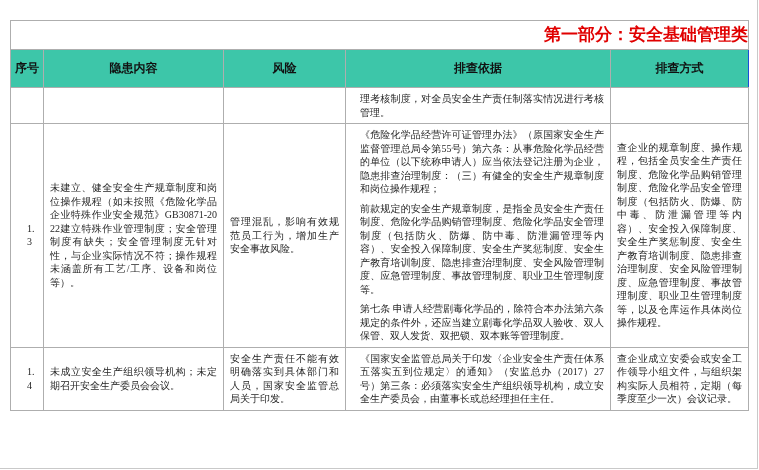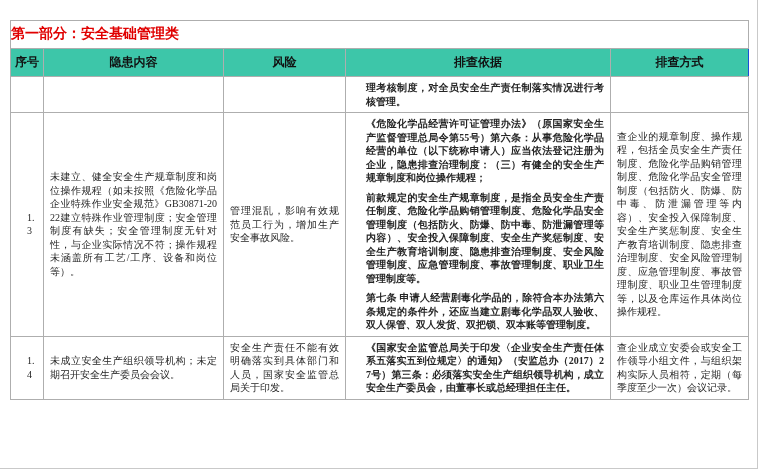--- a/index.html
+++ b/index.html
@@ -23,30 +23,30 @@
   table.doc col.c3{width:122px;}
   table.doc col.c4{width:265px;}
   table.doc col.c5{width:138px;}
   table.doc th, table.doc td{
     border:1px solid #aeaeae;
     vertical-align:middle;
     box-sizing:border-box;
   }
   .title-cell{
     height:28px;
-    text-align:left;
+    text-align:right;
     font-family:"Liberation Sans", sans-serif;
     font-weight:bold;
-    font-size:14px;
+    font-size:17px;
     color:#e00000;
     background:#ffffff;
     padding:2px 0 3px 0;
   }
   .head-cell{
-    height:28px;
+    height:38px;
     background:#3dc6a9;
     color:#111111;
     font-family:"Liberation Sans", sans-serif;
     font-weight:bold;
     font-size:12px;
     text-align:center;
     border-left:1px solid #ffffff;
     border-right:1px solid #ffffff;
     border-top:1px solid #aeaeae;
     border-bottom:1px solid #aeaeae;
@@ -56,21 +56,21 @@
   td.cell{
     font-size:10px;
     line-height:13.5px;
     color:#262626;
     padding:4px 6px;
     text-align:justify;
     text-justify:inter-character;
     word-break:break-all;
   }
   td.cell.seq{text-align:center;padding:4px 16px;}
-  td.cell p{margin:0 0 6px 14px;font-weight:bold;}
+  td.cell p{margin:0 0 6px 8px;}
   td.cell p:last-child{margin-bottom:0;}
 </style>
 </head>
 <body>
 
 <div class="page">
   <table class="doc">
     <colgroup>
       <col class="c1">
         <col class="c2">

